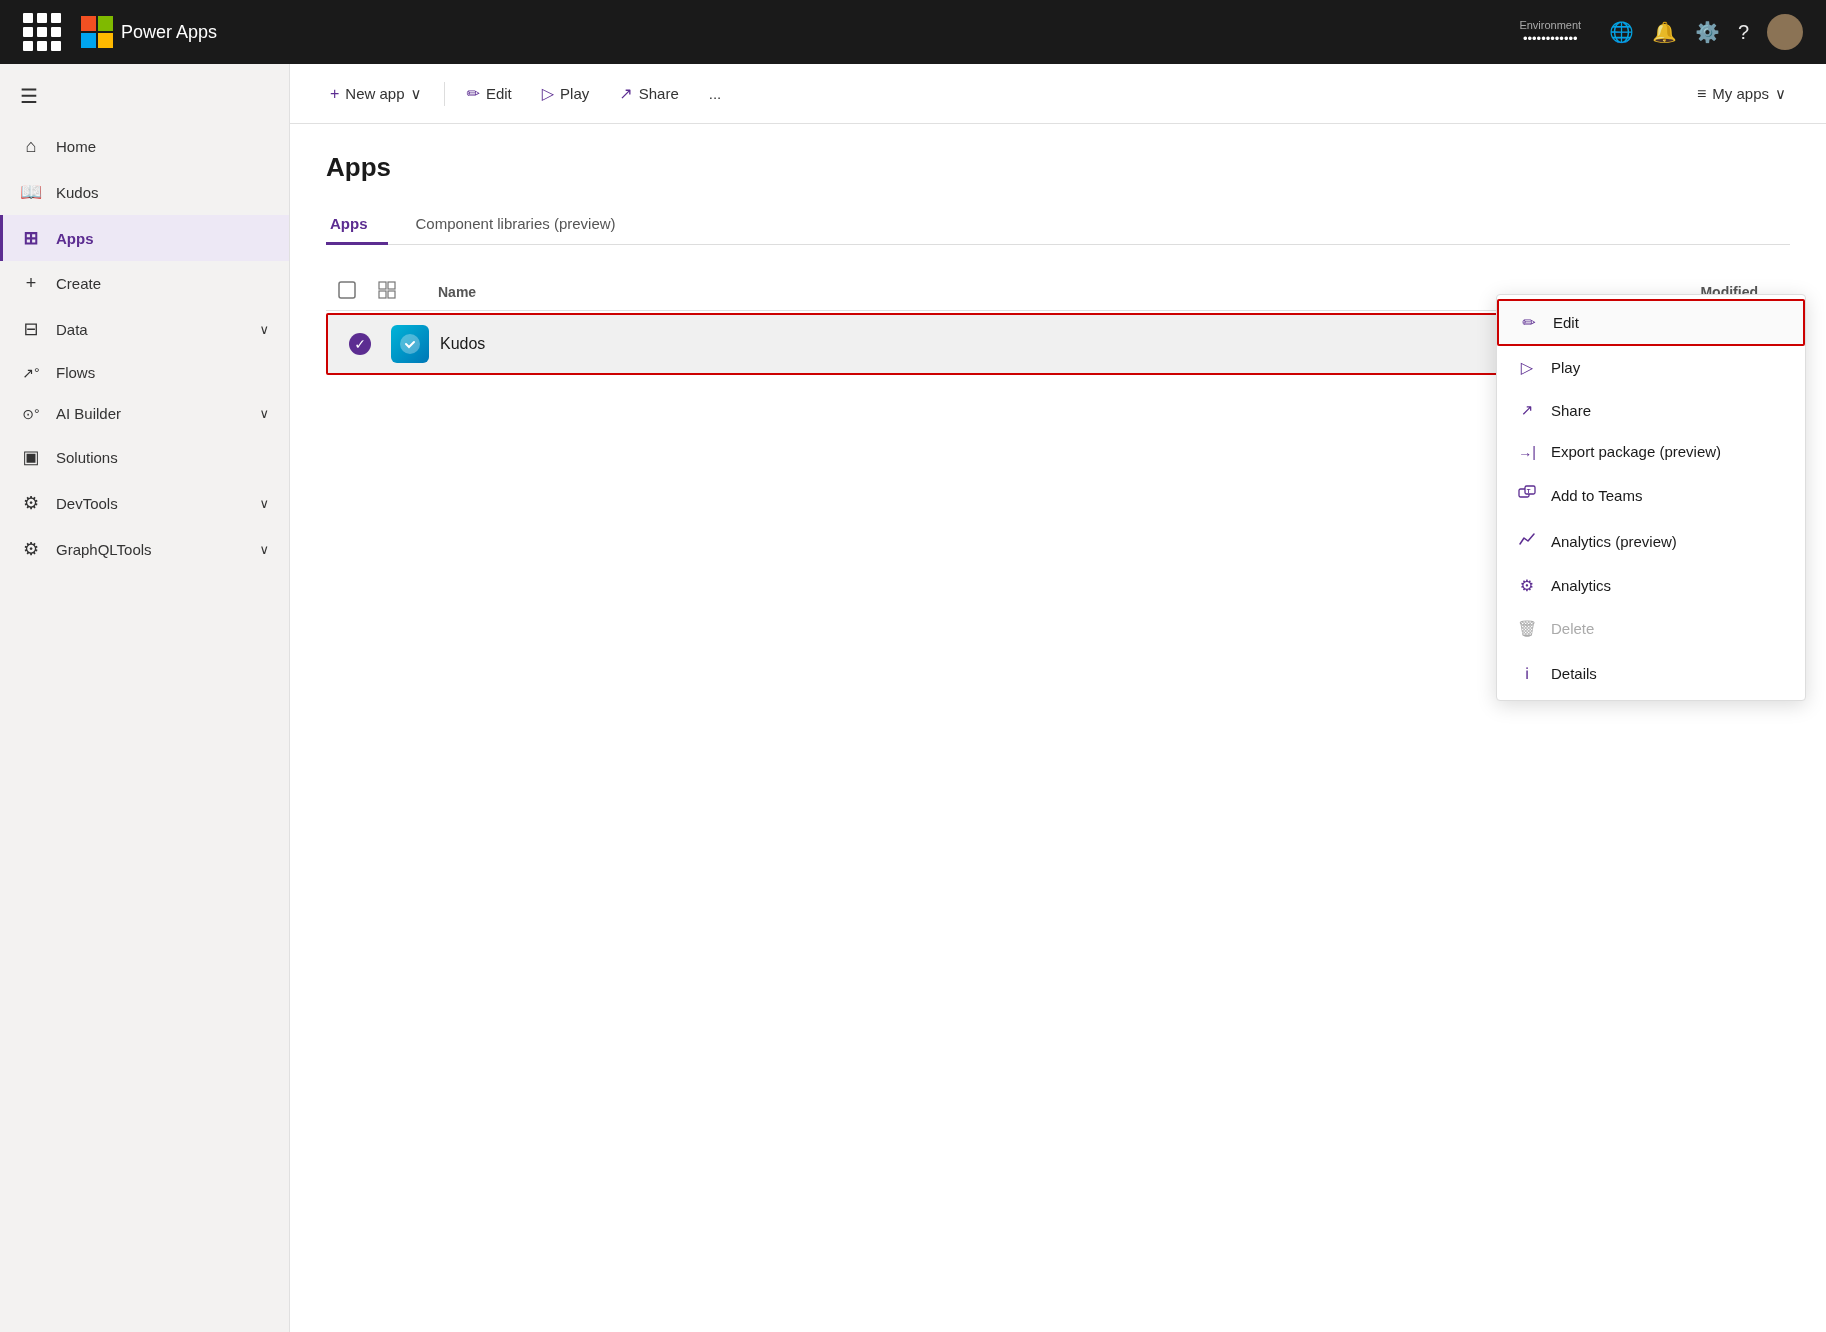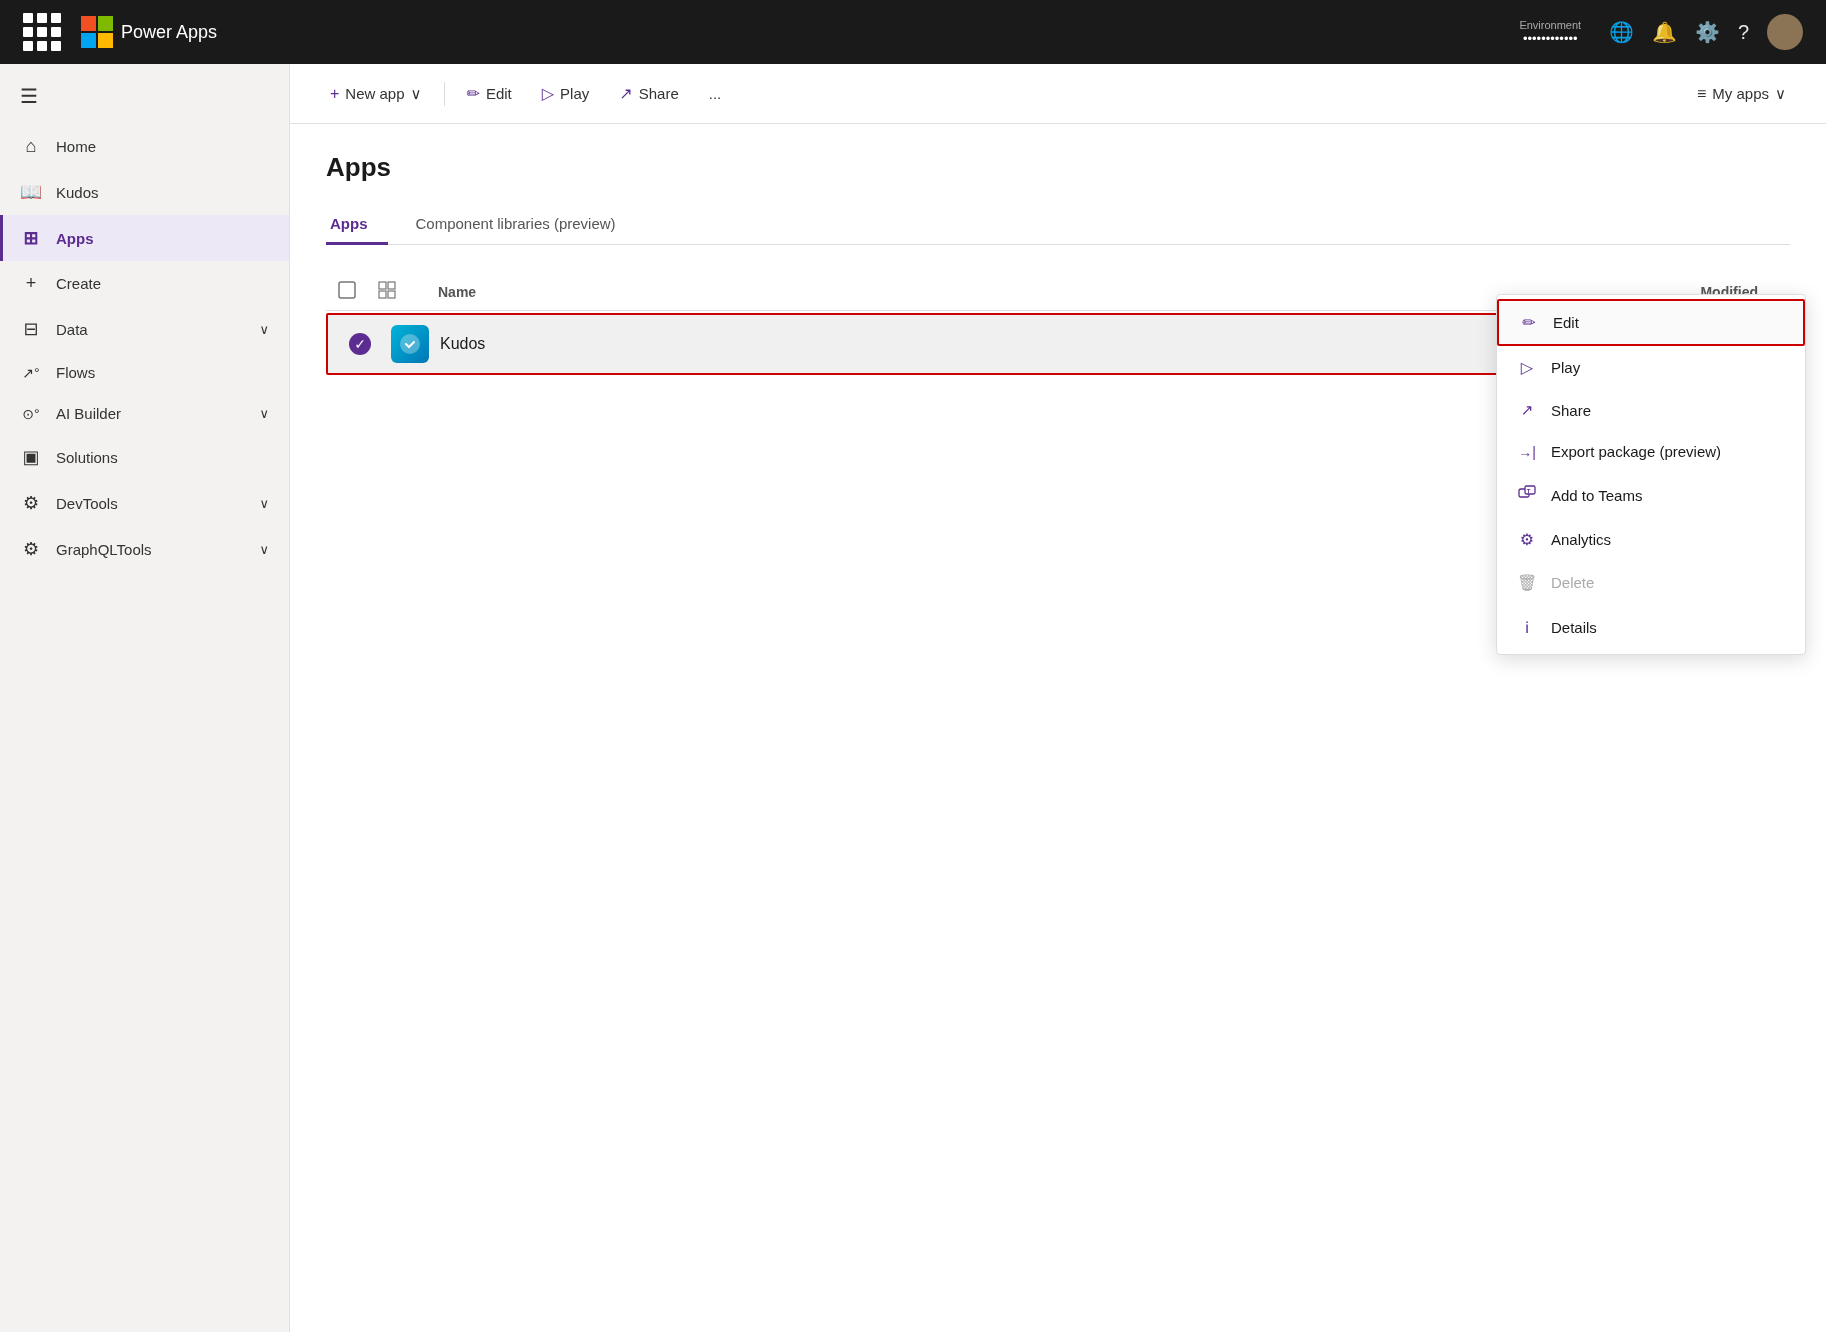--- a/index.html
+++ b/index.html
@@ -455,20 +455,28 @@
         <span class="ctx-icon">
           <svg width="18" height="18" viewBox="0 0 18 18" fill="none">
             <rect x="1" y="5" width="10" height="8" rx="1.5" stroke="#5c2d91" stroke-width="1.3"></rect>
             <rect x="7" y="2" width="10" height="8" rx="1.5" fill="#fff" stroke="#5c2d91" stroke-width="1.3"></rect>
             <text x="10.5" y="9" font-size="6" fill="#5c2d91" text-anchor="middle" font-weight="bold">T</text>
           </svg>
         </span>
         <span>Add to Teams</span>
       </div>
 
+      <div class="ctx-item">
+        <span class="ctx-icon">
+          <svg width="18" height="18" viewBox="0 0 18 18" fill="none">
+            <polyline points="2,14 6,8 10,11 16,4" stroke="#5c2d91" stroke-width="1.5" fill="none" stroke-linecap="round" stroke-linejoin="round"></polyline>
+          </svg>
+        </span>
+        <span>Analytics (preview)</span>
+      </div>
 
       <div class="ctx-item">
         <span class="ctx-icon">⚙</span>
         <span>Analytics</span>
       </div>
 
       <div class="ctx-item disabled">
         <span class="ctx-icon disabled">🗑</span>
         <span>Delete</span>
       </div>

